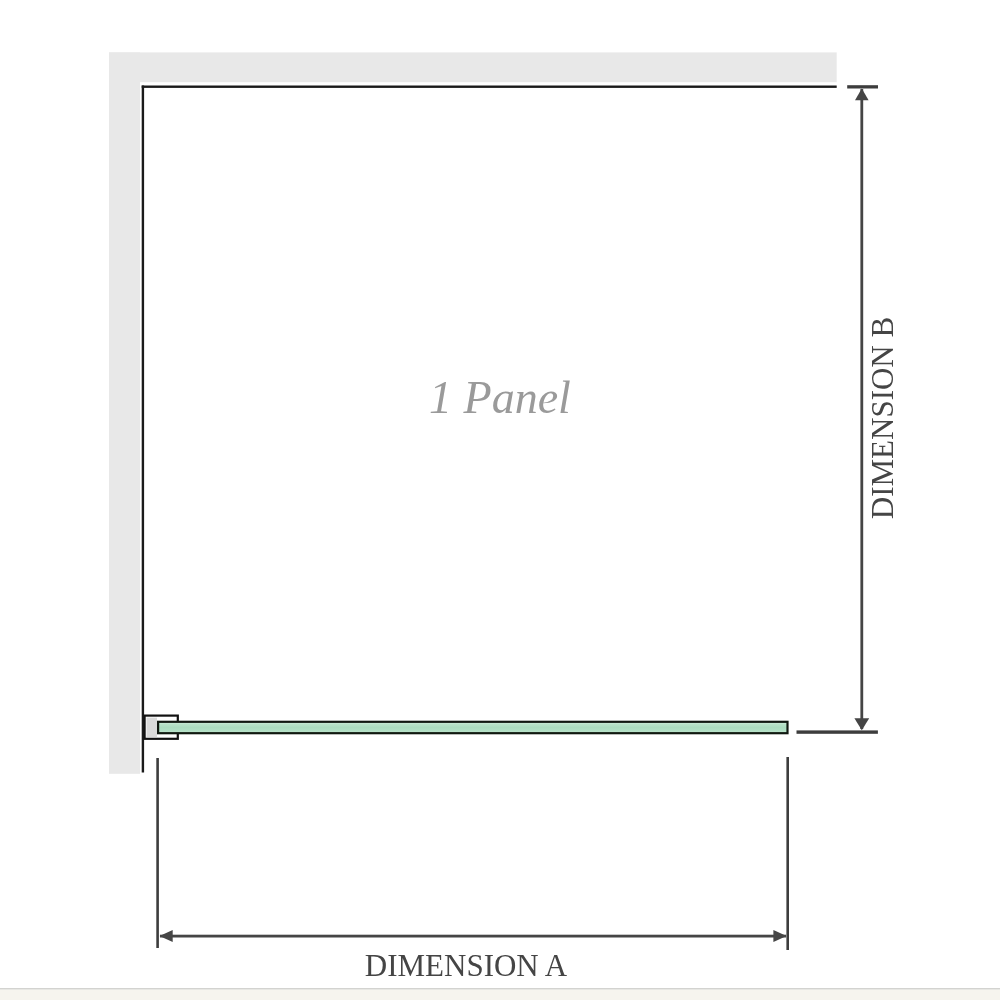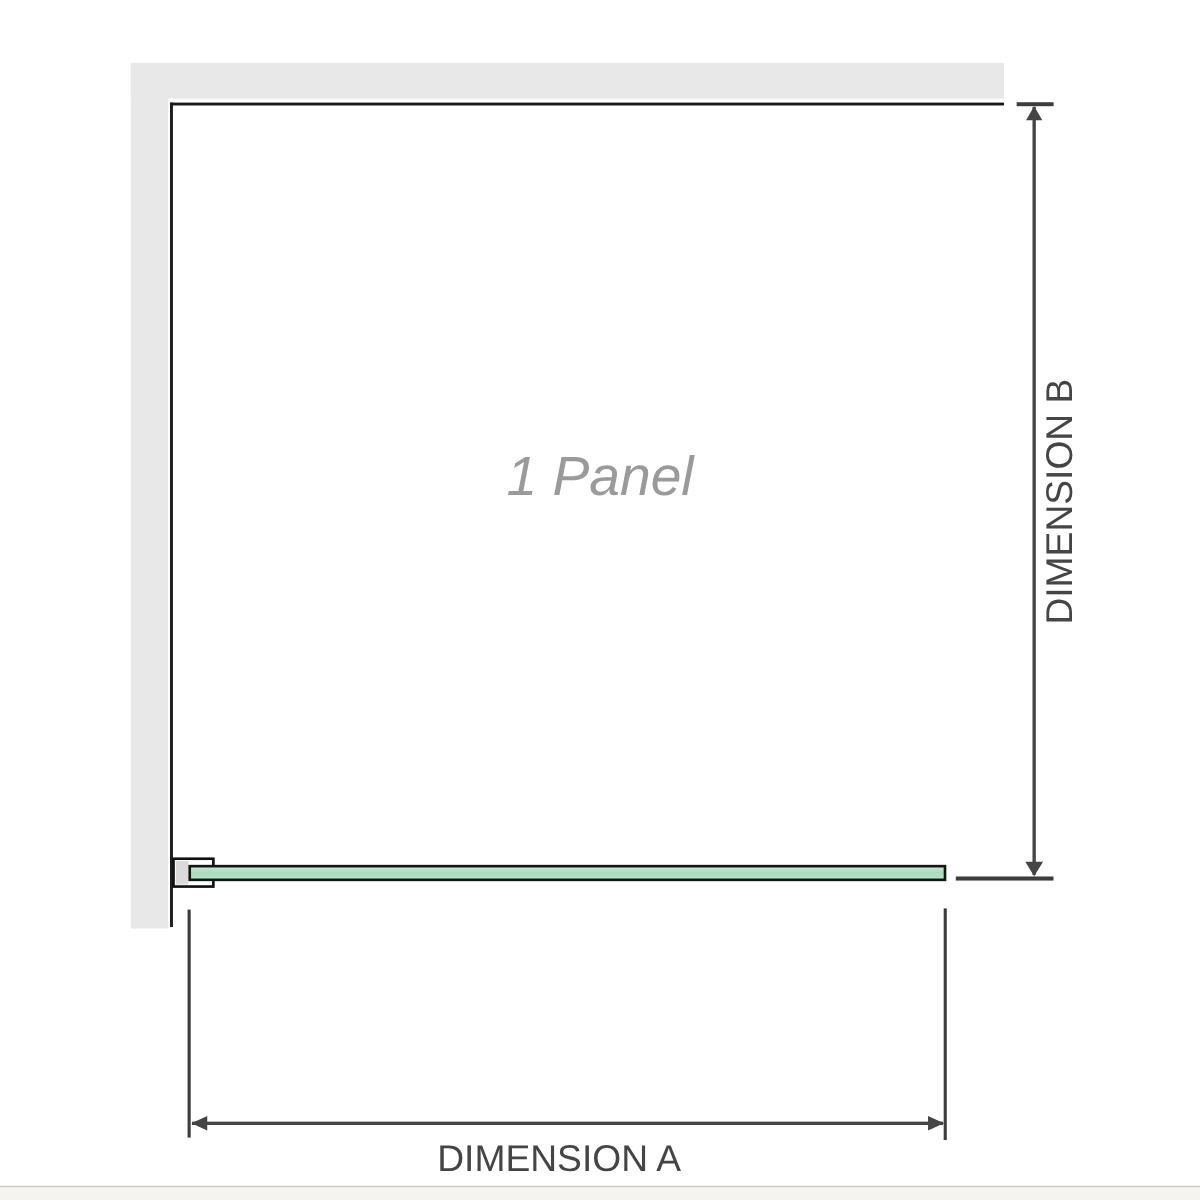--- a/index.html
+++ b/index.html
@@ -1,17 +1,17 @@
 <!DOCTYPE html>
 <html><head>
 <meta charset="utf-8">
 <style>
   html,body{margin:0;padding:0;background:#ffffff;}
   .page{position:relative;width:1000px;height:1000px;overflow:hidden;background:#ffffff;
-        font-family:Liberation Sans, sans-serif;}
+        font-family:Liberation Serif, serif;}
   svg{position:absolute;left:0;top:0;}
 </style>
 </head>
 <body>
 <div class="page">
 <svg width="1000" height="1000" viewBox="0 0 1000 1000">
   <defs>
     <linearGradient id="glassGrad" x1="0" y1="0" x2="0" y2="1">
       <stop offset="0" stop-color="#d8f0e2"></stop>
       <stop offset="0.22" stop-color="#b7e2c8"></stop>

